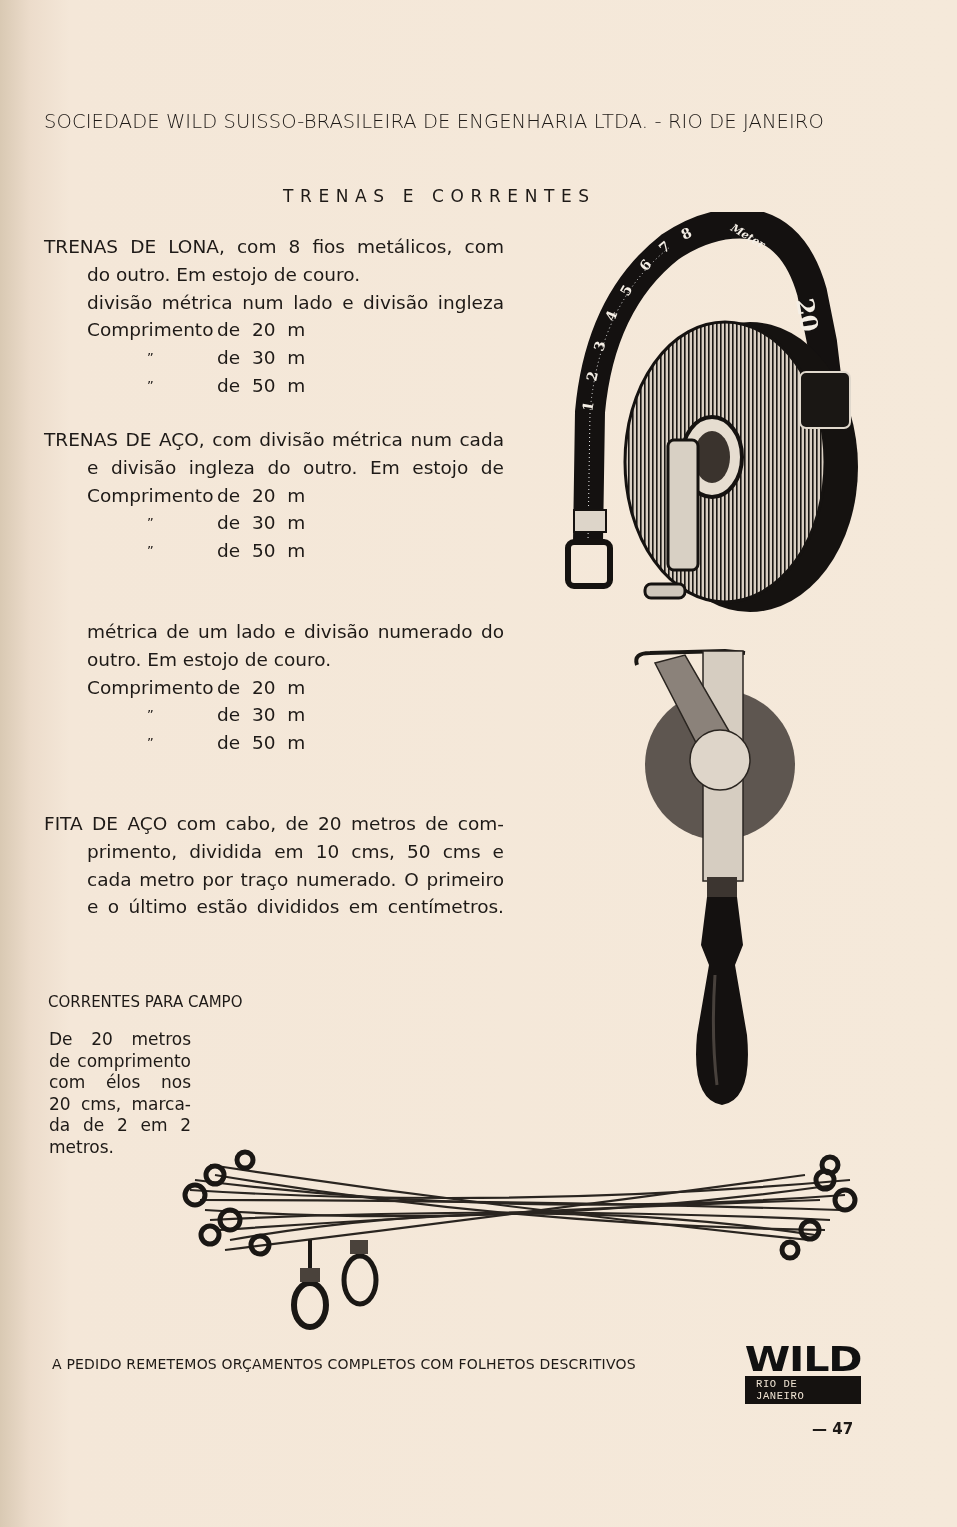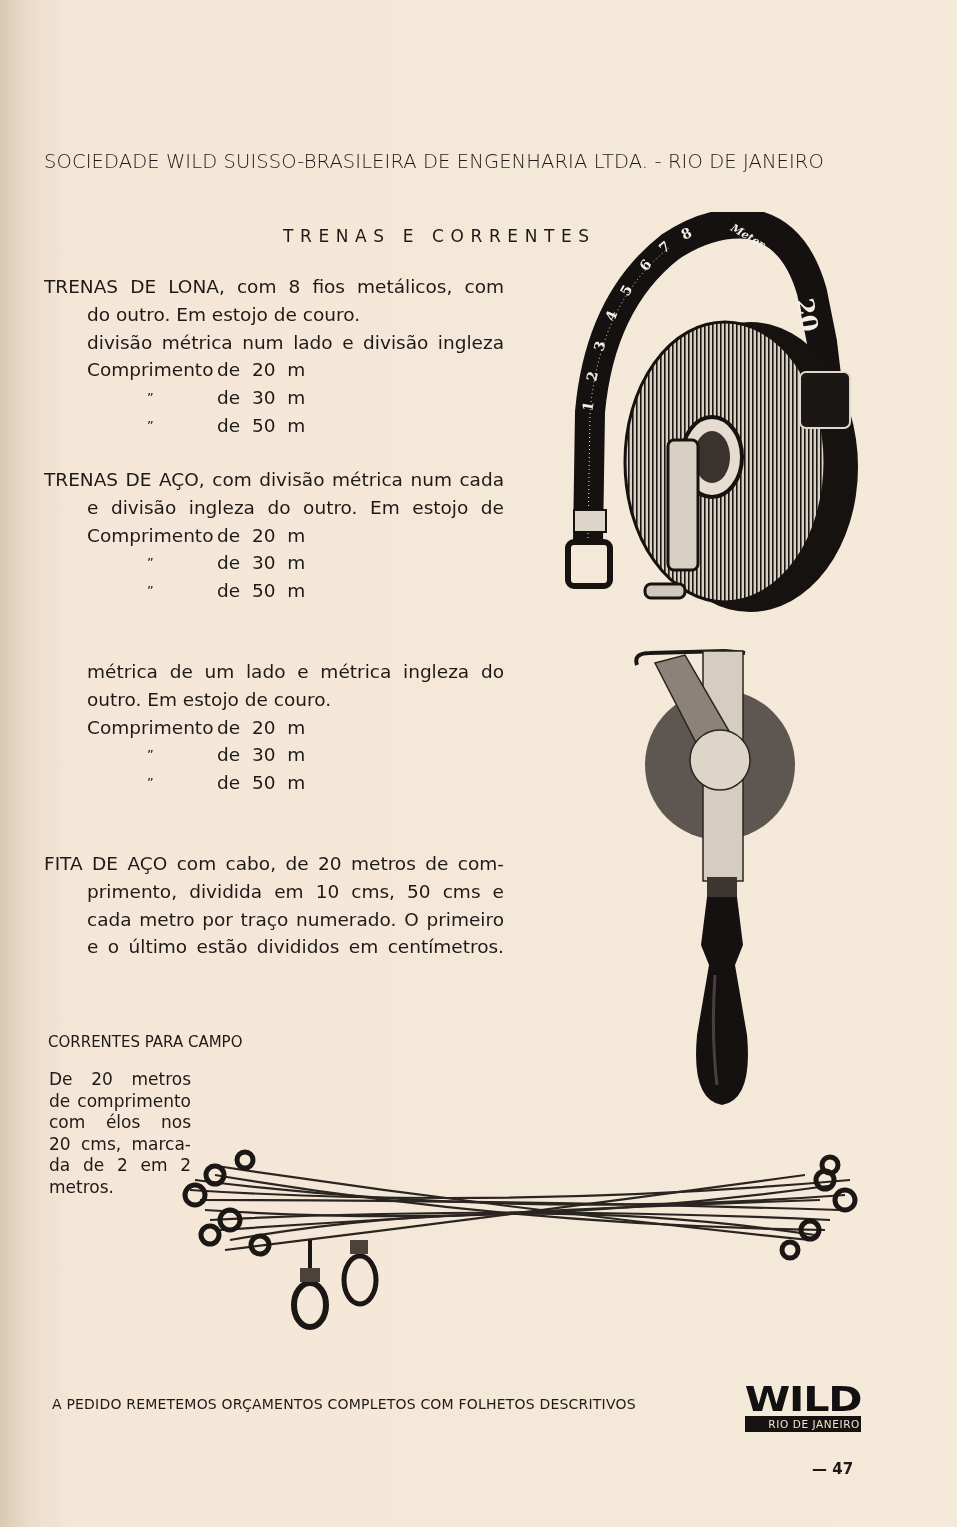--- a/index.html
+++ b/index.html
@@ -2,39 +2,39 @@
 <html><head>
 <meta charset="utf-8">
 <style>
   html, body { margin: 0; padding: 0; }
   body {
     width: 957px; height: 1527px; position: relative; overflow: hidden;
     background: #f3e6d6;
     background-image: linear-gradient(90deg, #d9c9b3 0px, #ecdccb 30px, #f4e7d8 70px, #f5e9da 100%);
     font-family: "DejaVu Sans", sans-serif; color: #1e1a17;
   }
-  .abs { position: absolute; margin-top: 40px; }
+  .abs { position: absolute; }
   .header-line { left: 44px; top: 110px; font-size: 19.5px; letter-spacing: 0.1px; white-space: nowrap; font-weight: 300; }
   .section-title { left: 283px; top: 186px; font-size: 17px; font-weight: normal; letter-spacing: 6.6px; white-space: nowrap; }
   .entry { left: 44px; width: 460px; font-size: 18.5px; line-height: 27.8px; }
   .entry p { margin: 0; }
   .entry .first { text-align: justify; text-align-last: justify; }
   .entry .cont { padding-left: 43px; text-align: justify; }
   .entry .cont.last { text-align-last: left; }
   .entry .just-all { text-align-last: justify; }
   .len-row { padding-left: 43px; white-space: pre; height: 27.8px; }
   .len-row .lbl { display: inline-block; width: 130px; }
   .len-row .ditto { display: inline-block; width: 130px; padding-left: 60px; box-sizing: border-box; font-size: 13px; vertical-align: top; }
   .chains-title { left: 48px; top: 993px; font-size: 15px; white-space: nowrap; text-align: center; }
   .chains-body { left: 49px; top: 1029px; width: 142px; font-size: 17px; line-height: 21.5px; text-align: justify; text-align-last: justify; }
   .chains-body span { display: block; }
   .footer-note { left: 52px; top: 1356px; font-size: 14px; font-weight: normal; white-space: nowrap; letter-spacing: 0.2px; }
   .logo { left: 745px; top: 1345px; width: 116px; }
   .logo-word { font-family: "DejaVu Sans", sans-serif; font-weight: bold; font-size: 33px; line-height: 30px; letter-spacing: -1px; text-align: center; transform: scaleX(1.25); transform-origin: center; color: #111; }
-  .logo-sub { background: #151210; color: #efe3d2; font-size: 10.5px; text-align: right; padding: 1px 0; letter-spacing: 0.6px; margin-top: 1px; border: 1px solid #151210; }
+  .logo-sub { background: #151210; color: #efe3d2; font-size: 10.5px; text-align: left; padding: 1px 10px; letter-spacing: 0.6px; margin-top: 1px; border: 1px solid #151210; font-family: Liberation Mono, monospace; }
   .page-num { left: 812px; top: 1420px; font-size: 15px; font-weight: bold; white-space: nowrap; }
   .illus { position: absolute; }
 </style>
 </head>
 <body>
 
 <div class="abs header-line">SOCIEDADE WILD SUISSO-BRASILEIRA DE ENGENHARIA LTDA. - RIO DE JANEIRO</div>
 <div class="abs section-title">TRENAS E CORRENTES</div>
 
 <div class="abs entry" style="top:233px;">
@@ -48,21 +48,21 @@
 
 <div class="abs entry" style="top:426px;">
   <p class="first">TRENAS DE AÇO, com divisão métrica num cada</p>
   <p class="cont just-all">e divisão ingleza do outro.  Em estojo de</p>
   <div class="len-row"><span class="lbl">Comprimento</span><span>de  20  m</span></div>
   <div class="len-row"><span class="ditto">”</span><span>de  30  m</span></div>
   <div class="len-row"><span class="ditto">”</span><span>de  50  m</span></div>
 </div>
 
 <div class="abs entry" style="top:618px;">
-  <p class="cont just-all">métrica de um lado e métrica ingleza do</p>
+  <p class="cont just-all">métrica de um lado e divisão numerado do</p>
   <p class="cont last">outro.  Em estojo de couro.</p>
   <div class="len-row"><span class="lbl">Comprimento</span><span>de  20  m</span></div>
   <div class="len-row"><span class="ditto">”</span><span>de  30  m</span></div>
   <div class="len-row"><span class="ditto">”</span><span>de  50  m</span></div>
 </div>
 
 <div class="abs entry" style="top:810px;">
   <p class="first">FITA DE AÇO com cabo, de 20 metros de com-</p>
   <p class="cont just-all">primento, dividida em 10 cms, 50 cms e</p>
   <p class="cont just-all">cada metro por traço numerado.  O primeiro</p>

